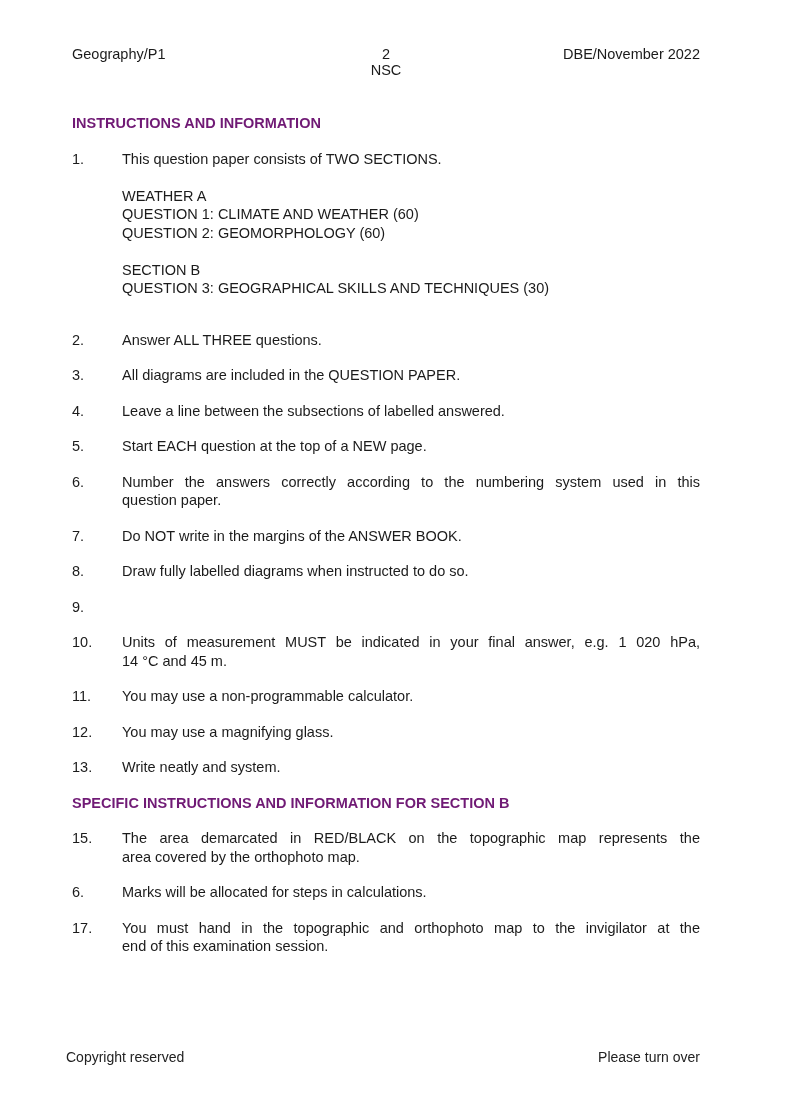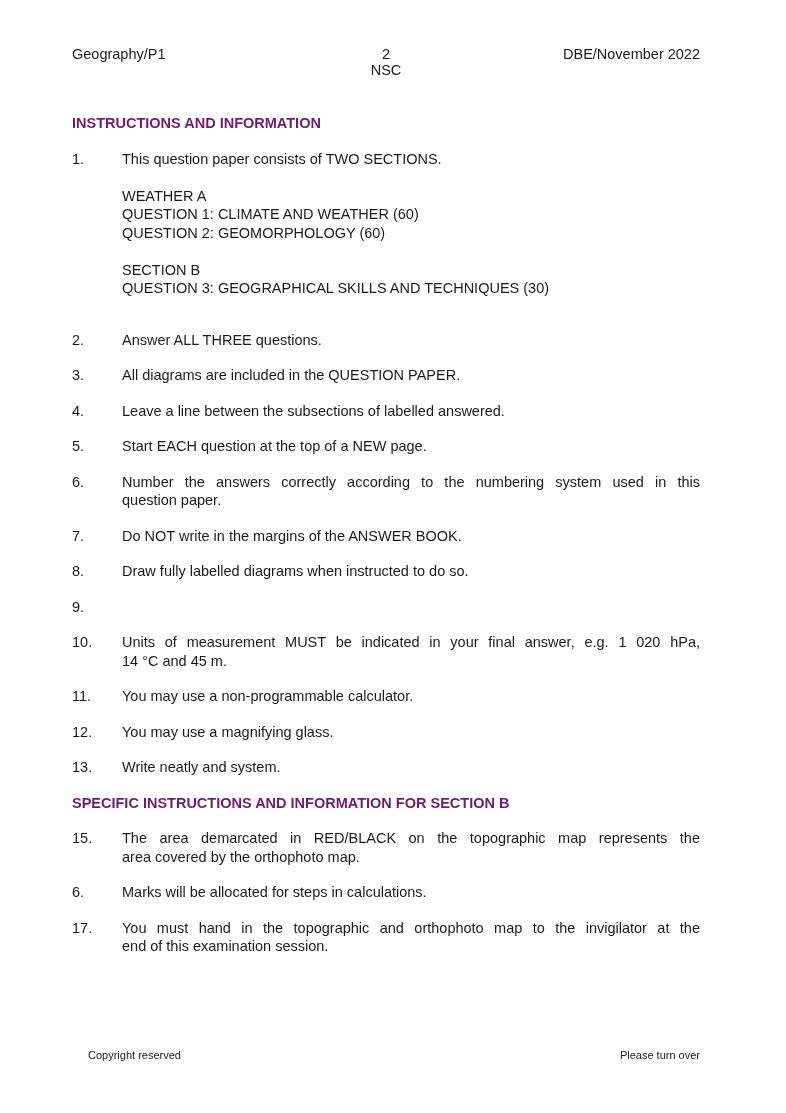--- a/index.html
+++ b/index.html
@@ -29,23 +29,23 @@
   .heading.sub { margin-top: 0; }
   .item { display: flex; margin-bottom: 17px; }
   .item .num { flex: 0 0 50px; line-height: 18.5px; }
   .item .txt { width: 578px; }
   .ln  { line-height: 18.5px; }
   .jl  { text-align: justify; text-align-last: justify; }
   .blk { margin-bottom: 18.5px; }
   .blk:last-child { margin-bottom: 16px; }
   .footer {
     position: absolute;
-    left: 88px; right: 86px; top: 1049px;
+    left: 66px; right: 86px; top: 1049px;
     display: flex; justify-content: space-between;
-    font-size: 11px; color: #222;
+    font-size: 14px; color: #222;
   }
 </style>
 </head>
 <body>
 
 <div class="page">
 
   <div class="header">
     <div class="h-left">Geography/P1</div>
     <div class="h-center">

